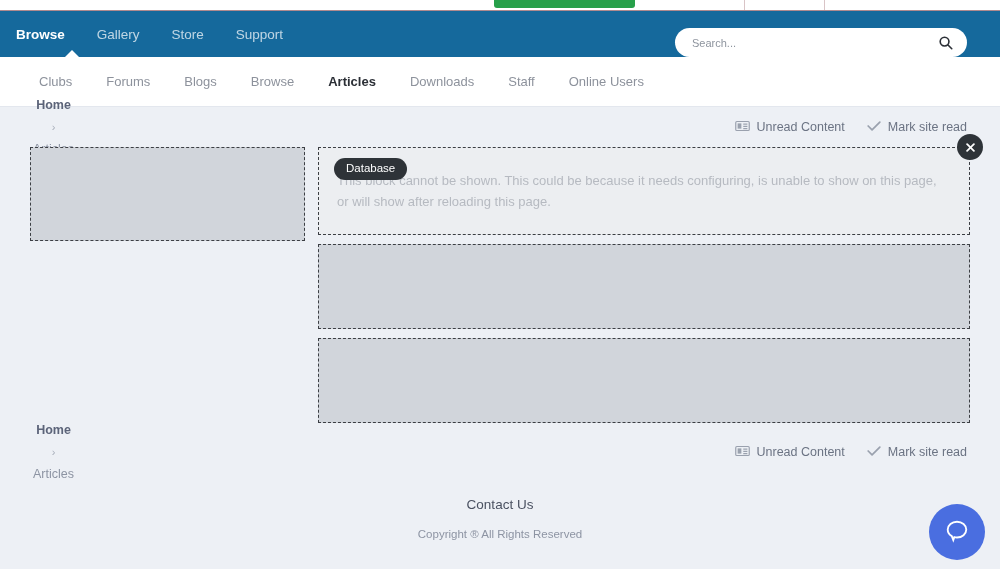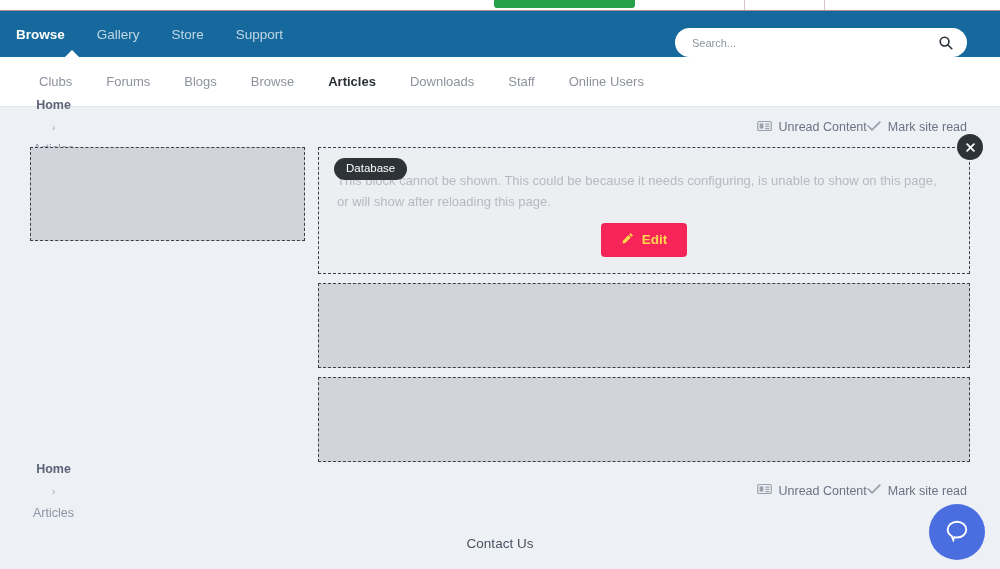--- a/index.html
+++ b/index.html
@@ -151,21 +151,21 @@
   .crumbs { display: flex; align-items: center; gap: 9px; flex-direction: column; }
   .crumb-home {
     color: #5c6479;
     font-size: 12.5px;
     font-weight: bold;
     cursor: pointer;
   }
   .crumb-sep { color: #a9afbb; font-size: 11px; }
   .crumb-cur { color: #8d94a3; font-size: 12.5px; }
 
-  .crumb-actions { display: flex; align-items: center; }
+  .crumb-actions { display: flex; align-items: center; gap: 22px; }
   .crumb-action {
     display: flex;
     align-items: center;
     gap: 7px;
     color: #6b7383;
     font-size: 12.5px;
     cursor: pointer;
     white-space: nowrap;
   }
 
@@ -383,30 +383,20 @@
 
   <div class="col-side">
     <div class="ph-block side-ph"></div>
   </div>
 
   <div class="col-main">
 
     <div class="err-block">
       <div class="db-badge">Database</div>
       <div class="err-text">This block cannot be shown. This could be because it needs configuring, is unable to show on this page, or will show after reloading this page.</div>
-      <div class="edit-btn-wrap">
-        <button class="edit-btn">
-          <span>
-            <svg width="13" height="13" viewBox="0 0 20 20" fill="#ffd84d">
-              <path d="M14.8 1.6l3.6 3.6-2.1 2.1-3.6-3.6zM11.6 4.8l3.6 3.6-8.6 8.6-4.4.8.8-4.4z"></path>
-            </svg>
-          </span>
-          <span>Edit</span>
-        </button>
-      </div>
       <button class="close-btn">
         <svg width="9" height="9" viewBox="0 0 12 12" stroke="#ffffff" stroke-width="2.4" stroke-linecap="round">
           <line x1="1.5" y1="1.5" x2="10.5" y2="10.5"></line>
           <line x1="10.5" y1="1.5" x2="1.5" y2="10.5"></line>
         </svg>
       </button>
     </div>
 
     <div class="ph-block main-ph-1"></div>
     <div class="ph-block main-ph-2"></div>

